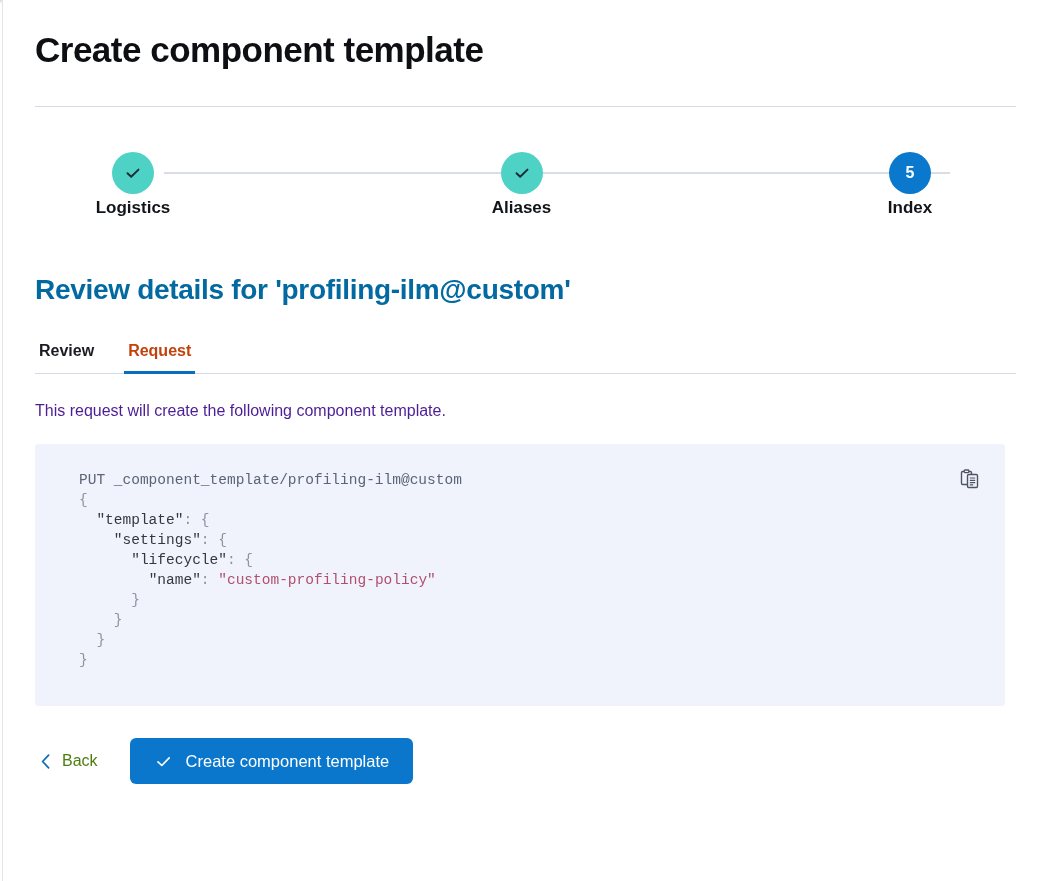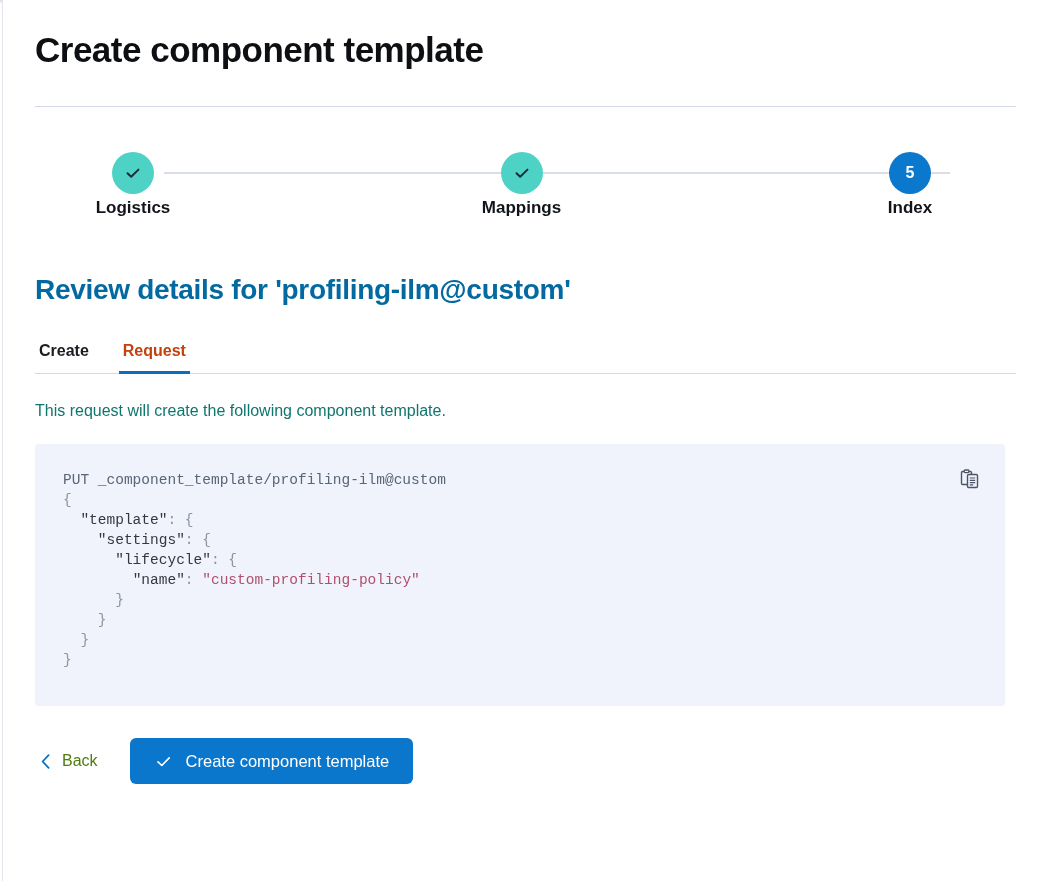--- a/index.html
+++ b/index.html
@@ -152,32 +152,32 @@
   .tab.active {
     color: #c2410c;
     border-bottom-color: #0b6ebd;
   }
 
   
   .description {
     margin-top: 26px;
     font-size: 16px;
     line-height: 22px;
-    color: #0f766e;
+    color: #4c1d95;
   }
 
   
   .code-panel {
     position: relative;
     margin-top: 22px;
     width: 970px;
     height: 262px;
     background: #f0f3fb;
     border-radius: 3px;
-    padding: 26px 0 0 28px;
+    padding: 26px 0 0 44px;
     overflow: hidden;
   }
   pre.code {
     margin: 0;
     font-family: "Liberation Mono", "DejaVu Sans Mono", monospace;
     font-size: 14.5px;
     line-height: 20px;
     color: #6b7385;
     white-space: pre;
   }
@@ -267,37 +267,37 @@
       </div>
 
 
 
       <div class="step">
         <div class="step-circle">
           <svg width="20" height="20" viewBox="0 0 20 20">
             <path d="M4.5 10.2 L8.2 13.8 L15.5 6.6" fill="none" stroke="#1d2a33" stroke-width="1.9" stroke-linecap="round" stroke-linejoin="round"></path>
           </svg>
         </div>
-        <div class="step-label">Mappings</div>
+        <div class="step-label">Aliases</div>
       </div>
 
       <div class="step">
         <div class="step-circle current">
           <span class="num">5</span>
         </div>
         <div class="step-label">Index</div>
       </div>
 
     </div>
   </div>
 
   <h2 class="section-title">Review details for 'profiling-ilm@custom'</h2>
 
   <div class="tabs">
-    <button class="tab">Create</button>
+    <button class="tab">Review</button>
     <button class="tab active">Request</button>
   </div>
 
   <div class="description">This request will create the following component template.</div>
 
   <div class="code-panel">
     <pre class="code"><span class="tok-method">PUT</span> <span class="tok-path">_component_template/profiling-ilm@custom</span>
 <span class="tok-punc">{</span>
   <span class="tok-key">"template"</span><span class="tok-punc">: {</span>
     <span class="tok-key">"settings"</span><span class="tok-punc">: {</span>

